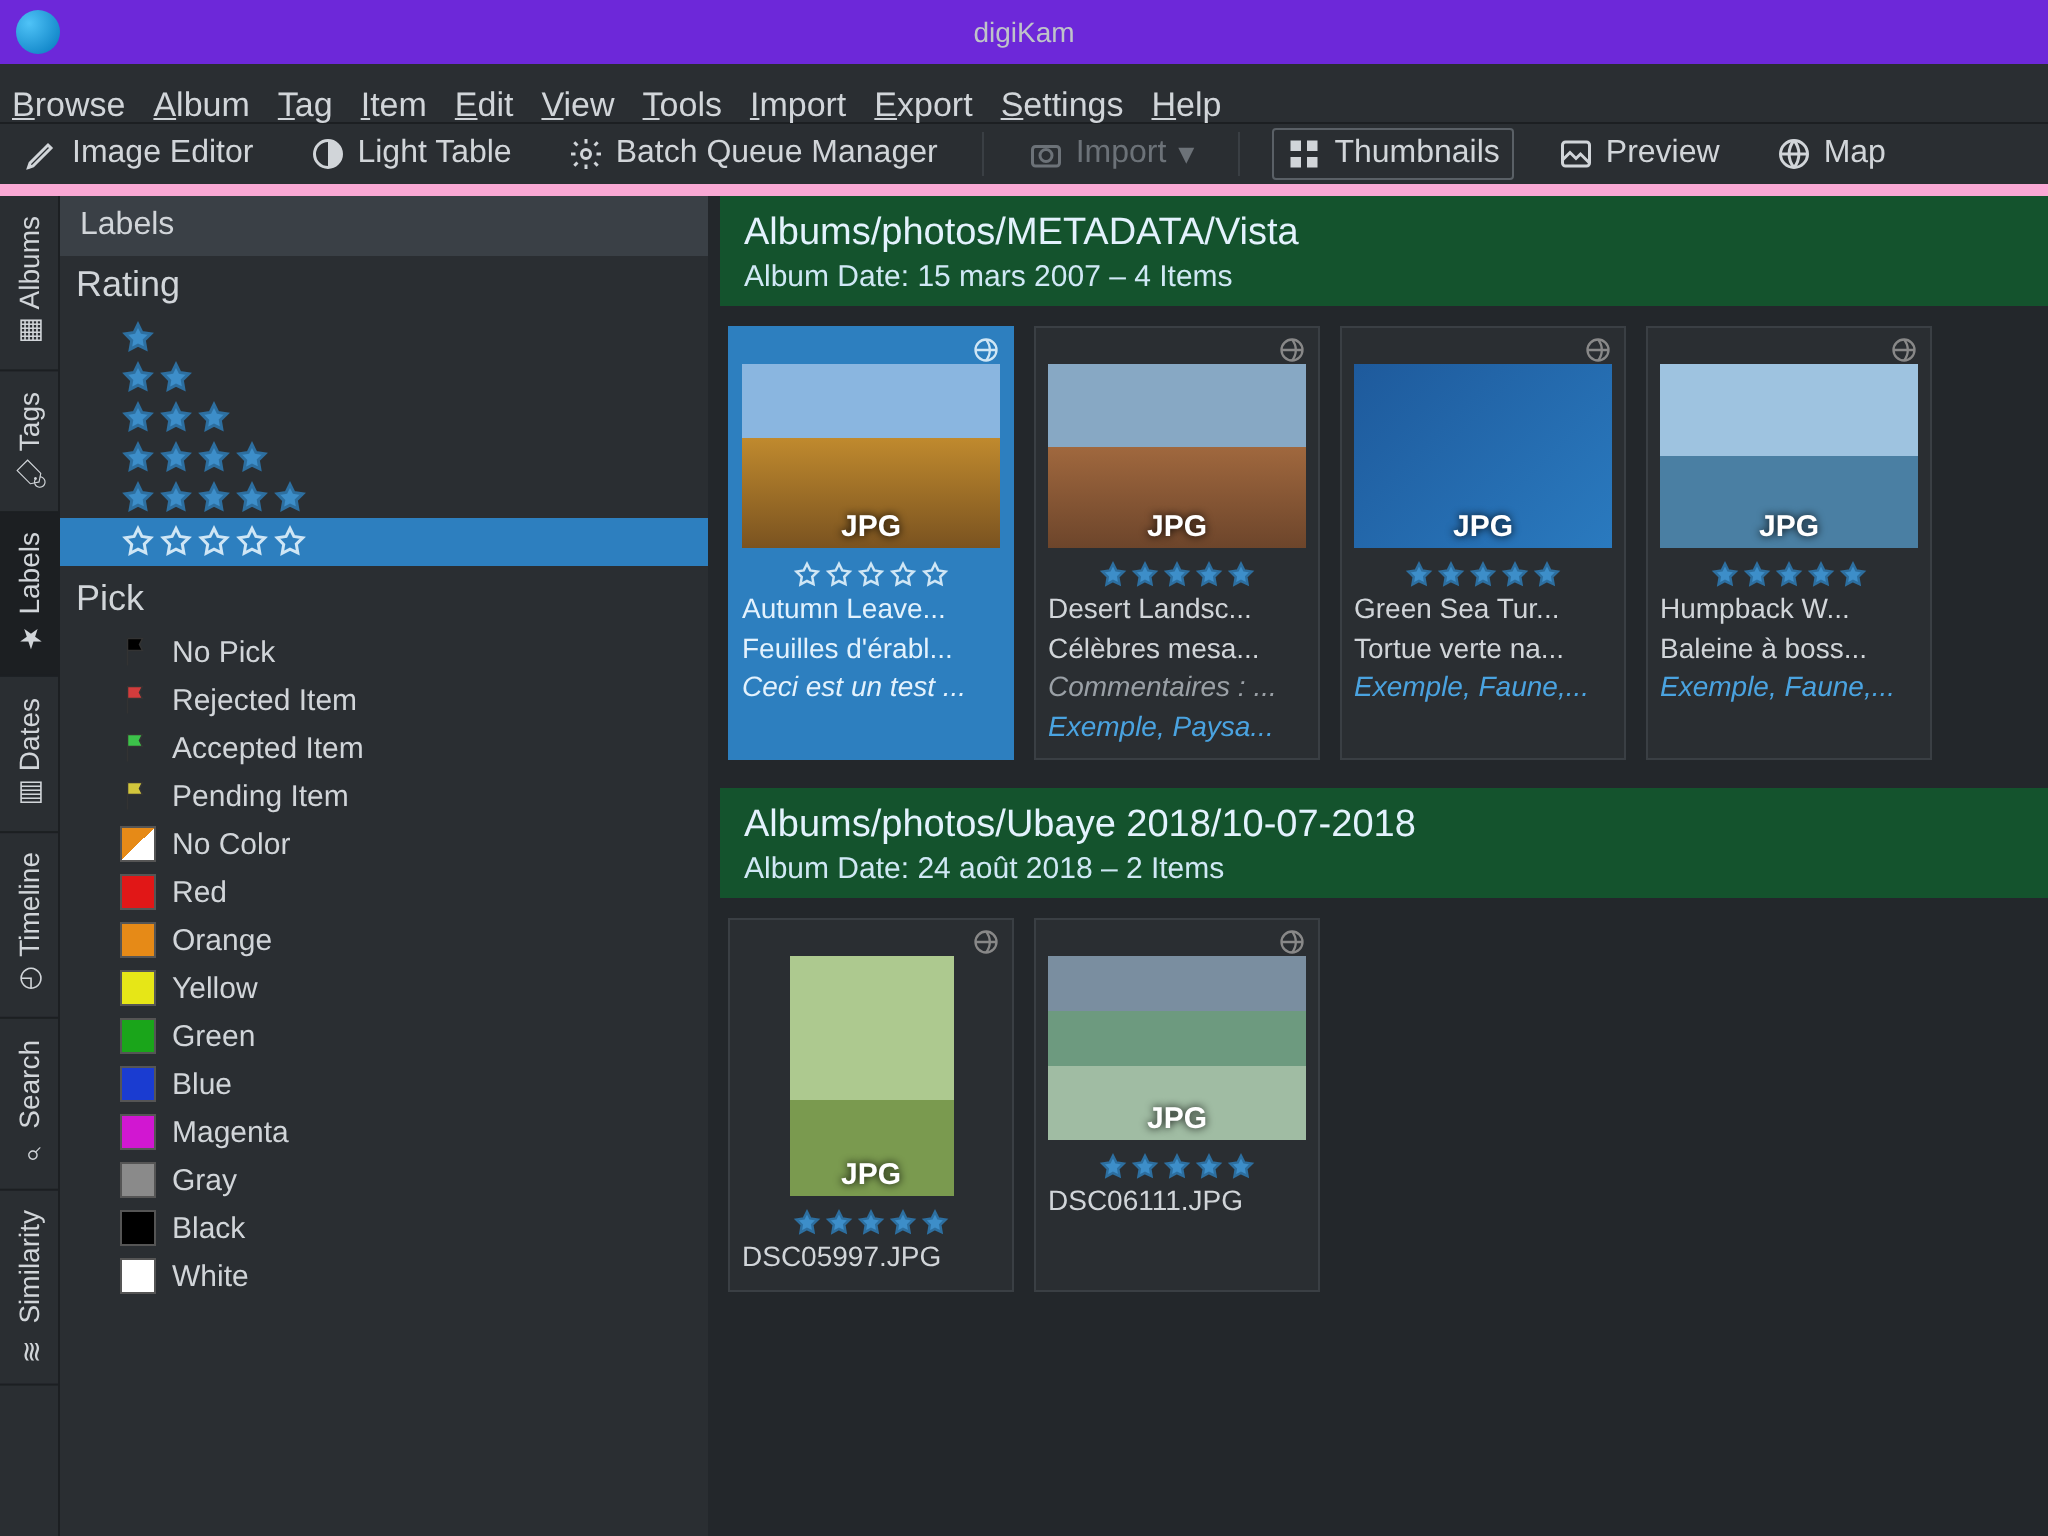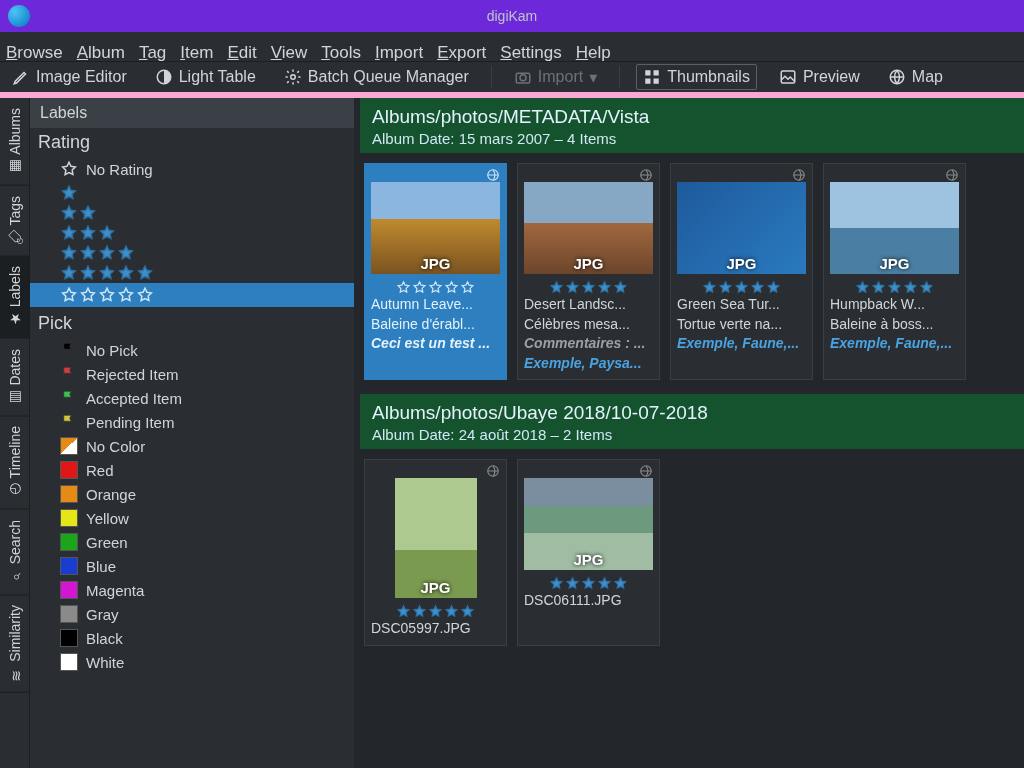--- a/index.html
+++ b/index.html
@@ -199,21 +199,21 @@
 .thumb-stars .ts {
   width: 15px; height: 15px;
 }
 .thumb-title, .thumb-line2, .thumb-comment, .thumb-tags {
   white-space: nowrap;
   overflow: hidden;
   text-overflow: ellipsis;
   font-size: 14px;
   line-height: 1.4;
 }
-.thumb-comment, .thumb-tags { font-style: italic; font-weight: bold; }
+.thumb-comment, .thumb-tags { font-style: italic; }
 .thumb.selected .thumb-title,
 .thumb.selected .thumb-line2,
 .thumb.selected .thumb-comment,
 .thumb.selected .thumb-tags { color: #e3f2fd; }
 .thumb:not(.selected) .thumb-tags { color: #4aa3e0; }
 .thumb:not(.selected) .thumb-comment { color: #9aa0a6; }
 
 .bg-autumn { background: linear-gradient(#8ab6e0 40%, #c08a2e 40%, #7a5320); }
 .bg-desert { background: linear-gradient(#87a8c4 45%, #a0683e 45%, #6d452b); }
 .bg-turtle { background: linear-gradient(135deg, #1e5a9c, #2a7abf); }
@@ -305,26 +305,20 @@
       <div class="vtab"><span class="vicon">🏷</span>Tags</div>
       <div class="vtab active"><span class="vicon">★</span>Labels</div>
       <div class="vtab"><span class="vicon">▤</span>Dates</div>
       <div class="vtab"><span class="vicon">◷</span>Timeline</div>
       <div class="vtab"><span class="vicon">⌕</span>Search</div>
       <div class="vtab"><span class="vicon">≋</span>Similarity</div>
     </div>
   <div class="sidebar">
     <div class="panel-header">Labels</div>
     <div class="section-label">Rating</div>
-    <div class="sidebar-row">
-      <span class="star"><svg viewBox="0 0 24 24" fill="none" stroke="#d1d5d9" stroke-width="2">
-            <path d="M12 3l2.6 5.3 5.9.9-4.3 4.2 1 5.9L12 16.8l-5.2 2.7 1-5.9L3.5 9.2l5.9-.9L12 3z"></path>
-          </svg></span>
-      <span>No Rating</span>
-    </div>
     <div class="stars-block" id="stars-block">
         <div class="star-row">
           <span class="star"><svg viewBox="0 0 24 24" fill="#3d8ec9" stroke="#2d6fa0" stroke-width="2">
               <path d="M12 3l2.6 5.3 5.9.9-4.3 4.2 1 5.9L12 16.8l-5.2 2.7 1-5.9L3.5 9.2l5.9-.9L12 3z"></path>
             </svg></span>
         </div>
         <div class="star-row">
           <span class="star"><svg viewBox="0 0 24 24" fill="#3d8ec9" stroke="#2d6fa0" stroke-width="2">
               <path d="M12 3l2.6 5.3 5.9.9-4.3 4.2 1 5.9L12 16.8l-5.2 2.7 1-5.9L3.5 9.2l5.9-.9L12 3z"></path>
             </svg></span>
@@ -487,21 +481,21 @@
                 <path d="M12 3l2.6 5.3 5.9.9-4.3 4.2 1 5.9L12 16.8l-5.2 2.7 1-5.9L3.5 9.2l5.9-.9L12 3z"></path>
               </svg></span>
             <span class="ts"><svg viewBox="0 0 24 24" fill="none" stroke="#cfe6f5" stroke-width="2">
                 <path d="M12 3l2.6 5.3 5.9.9-4.3 4.2 1 5.9L12 16.8l-5.2 2.7 1-5.9L3.5 9.2l5.9-.9L12 3z"></path>
               </svg></span>
             <span class="ts"><svg viewBox="0 0 24 24" fill="none" stroke="#cfe6f5" stroke-width="2">
                 <path d="M12 3l2.6 5.3 5.9.9-4.3 4.2 1 5.9L12 16.8l-5.2 2.7 1-5.9L3.5 9.2l5.9-.9L12 3z"></path>
               </svg></span>
           </div>
           <div class="thumb-title">Autumn Leave...</div>
-          <div class="thumb-line2">Baleine d'érabl...</div>
+          <div class="thumb-line2">Feuilles d'érabl...</div>
           <div class="thumb-comment">Ceci est un test ...</div>
         </div>
         <div class="thumb">
           <span class="globe"><svg viewBox="0 0 24 24" fill="none" stroke="currentColor" stroke-width="2">
               <circle cx="12" cy="12" r="9"></circle>
               <path d="M3 12h18M12 3a14 14 0 010 18"></path>
             </svg></span>
           <div class="thumb-img bg-desert">
             <span class="fmt-badge">JPG</span>
           </div>

